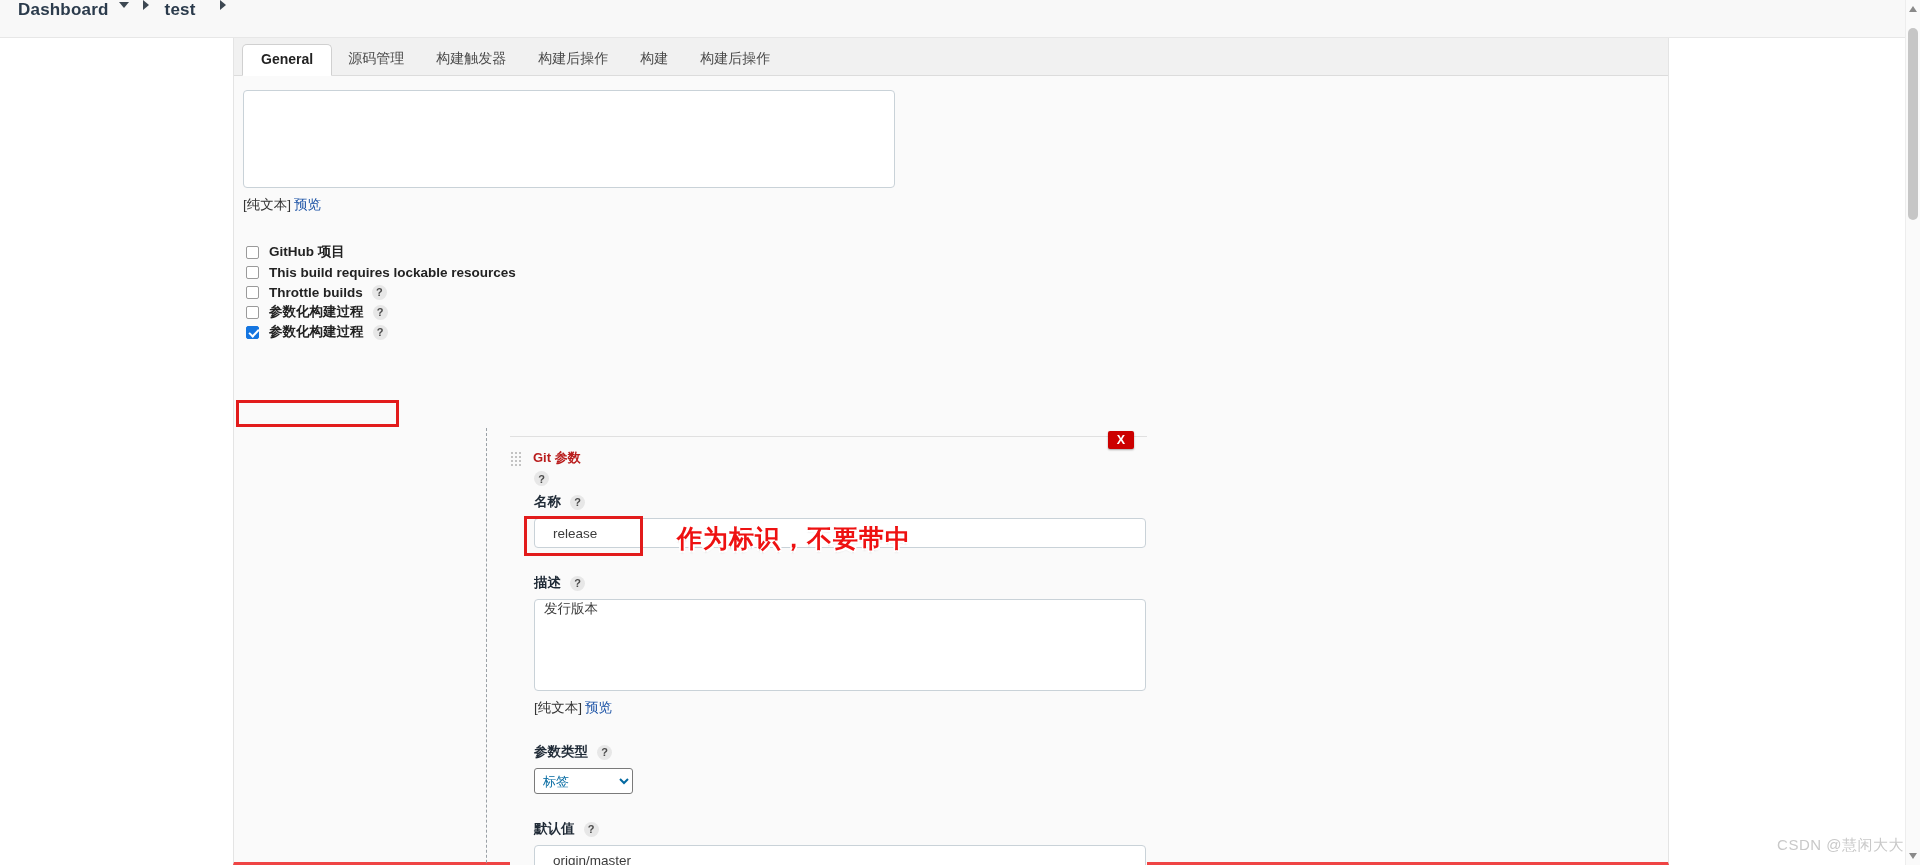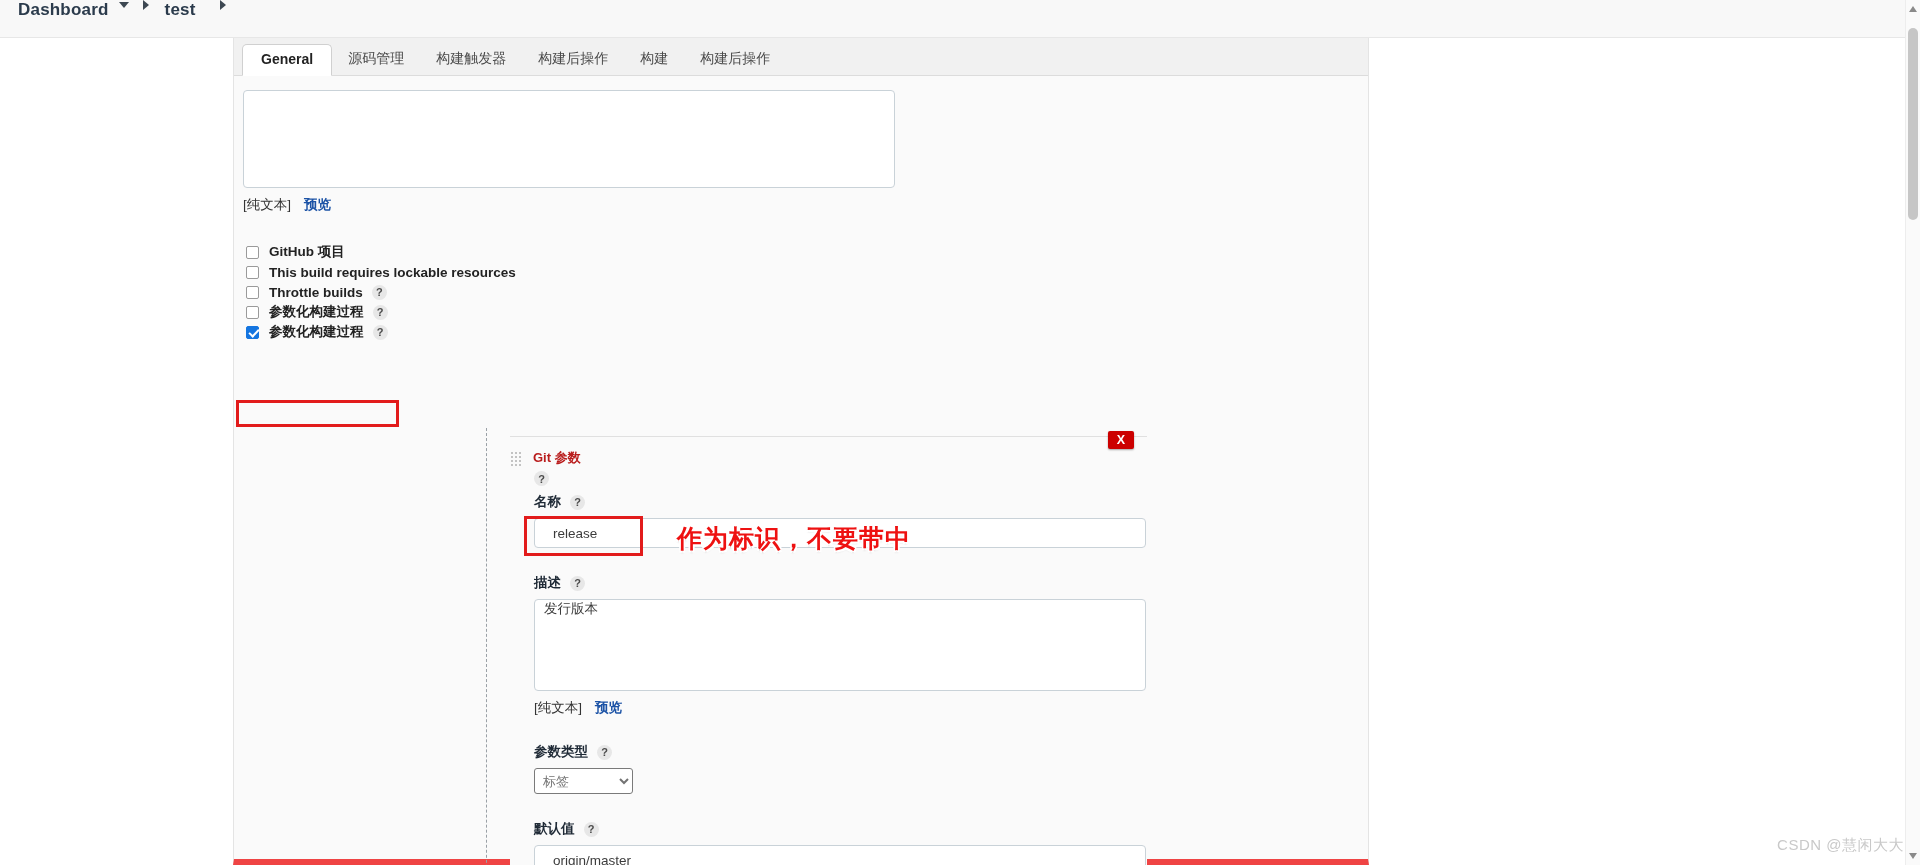--- a/index.html
+++ b/index.html
@@ -52,26 +52,26 @@
     position: relative;
     width: 1920px;
     height: 827px;
     background: #fff;
   }
 
   .config-panel {
     position: absolute;
     left: 233px;
     top: 0;
-    width: 1136px;
+    width: 1436px;
     height: 827px;
     background: #fafafa;
     border-left: 1px solid #e4e4e4;
     border-right: 1px solid #e4e4e4;
-    border-bottom: 6px solid #ef4444;
+    border-bottom: 3px solid #ef4444;
   }
 
   
   .tabbar {
     height: 38px;
     background: #f1f1f1;
     border-bottom: 1px solid #dcdcdc;
     display: flex;
     align-items: flex-end;
     padding-left: 8px;
@@ -115,22 +115,22 @@
   }
   .preview-line {
     margin: 8px 0 0 9px;
     font-size: 13.5px;
     color: #333;
   }
   .preview-line .plain { color: #333; }
   .preview-line a {
     color: #1c53a6;
     text-decoration: none;
-    font-weight: bold;
-    margin-left: 13px;
+    font-weight: normal;
+    margin-left: 3px;
   }
 
   
   .cb-list { margin: 28px 0 16px 12px; }
   .cb-row {
     display: flex;
     align-items: center;
     height: 20px;
     margin-bottom: 0px;
     font-size: 13.5px;
@@ -280,21 +280,21 @@
     display: block;
   }
   .select-box {
     width: 99px;
     height: 26px;
     border: 1px solid #7a7a7a;
     border-radius: 3px;
     background: #fff;
     font-family: "Liberation Sans", sans-serif;
     font-size: 13px;
-    color: #737373;
+    color: #0369a1;
     padding: 2px 4px;
   }
   .spacer-26 { height: 26px; }
 
   
   .annot-text {
     position: absolute;
     left: 443px;
     top: 446px;
     font-size: 25px;

